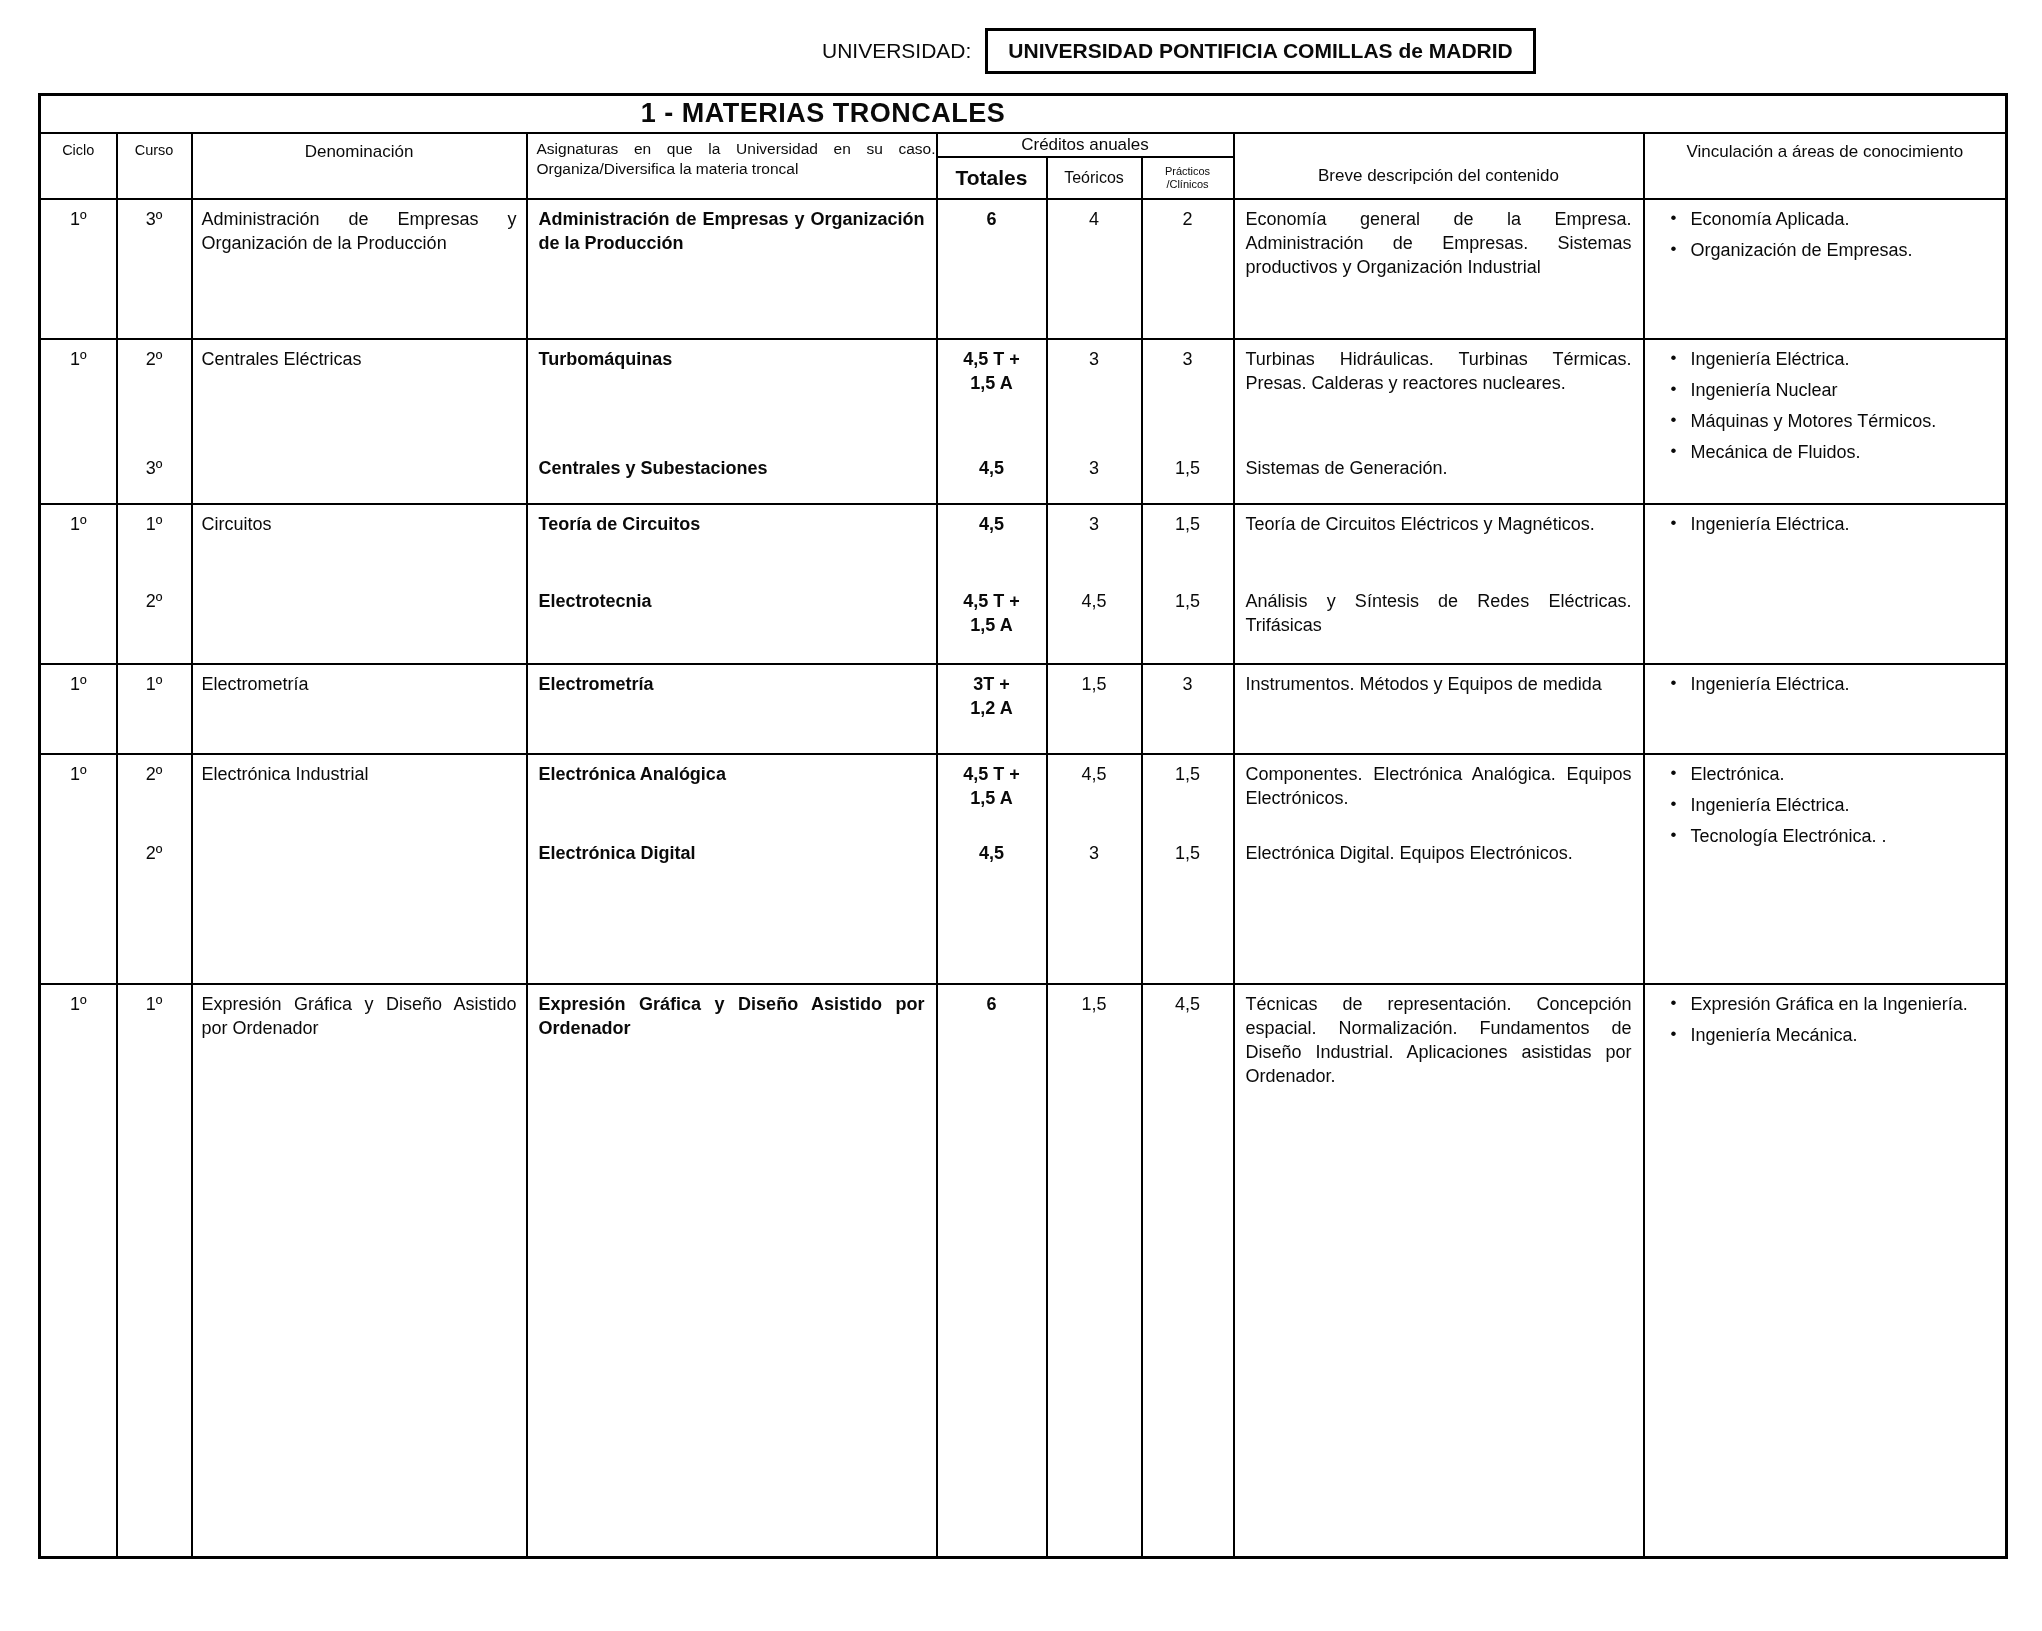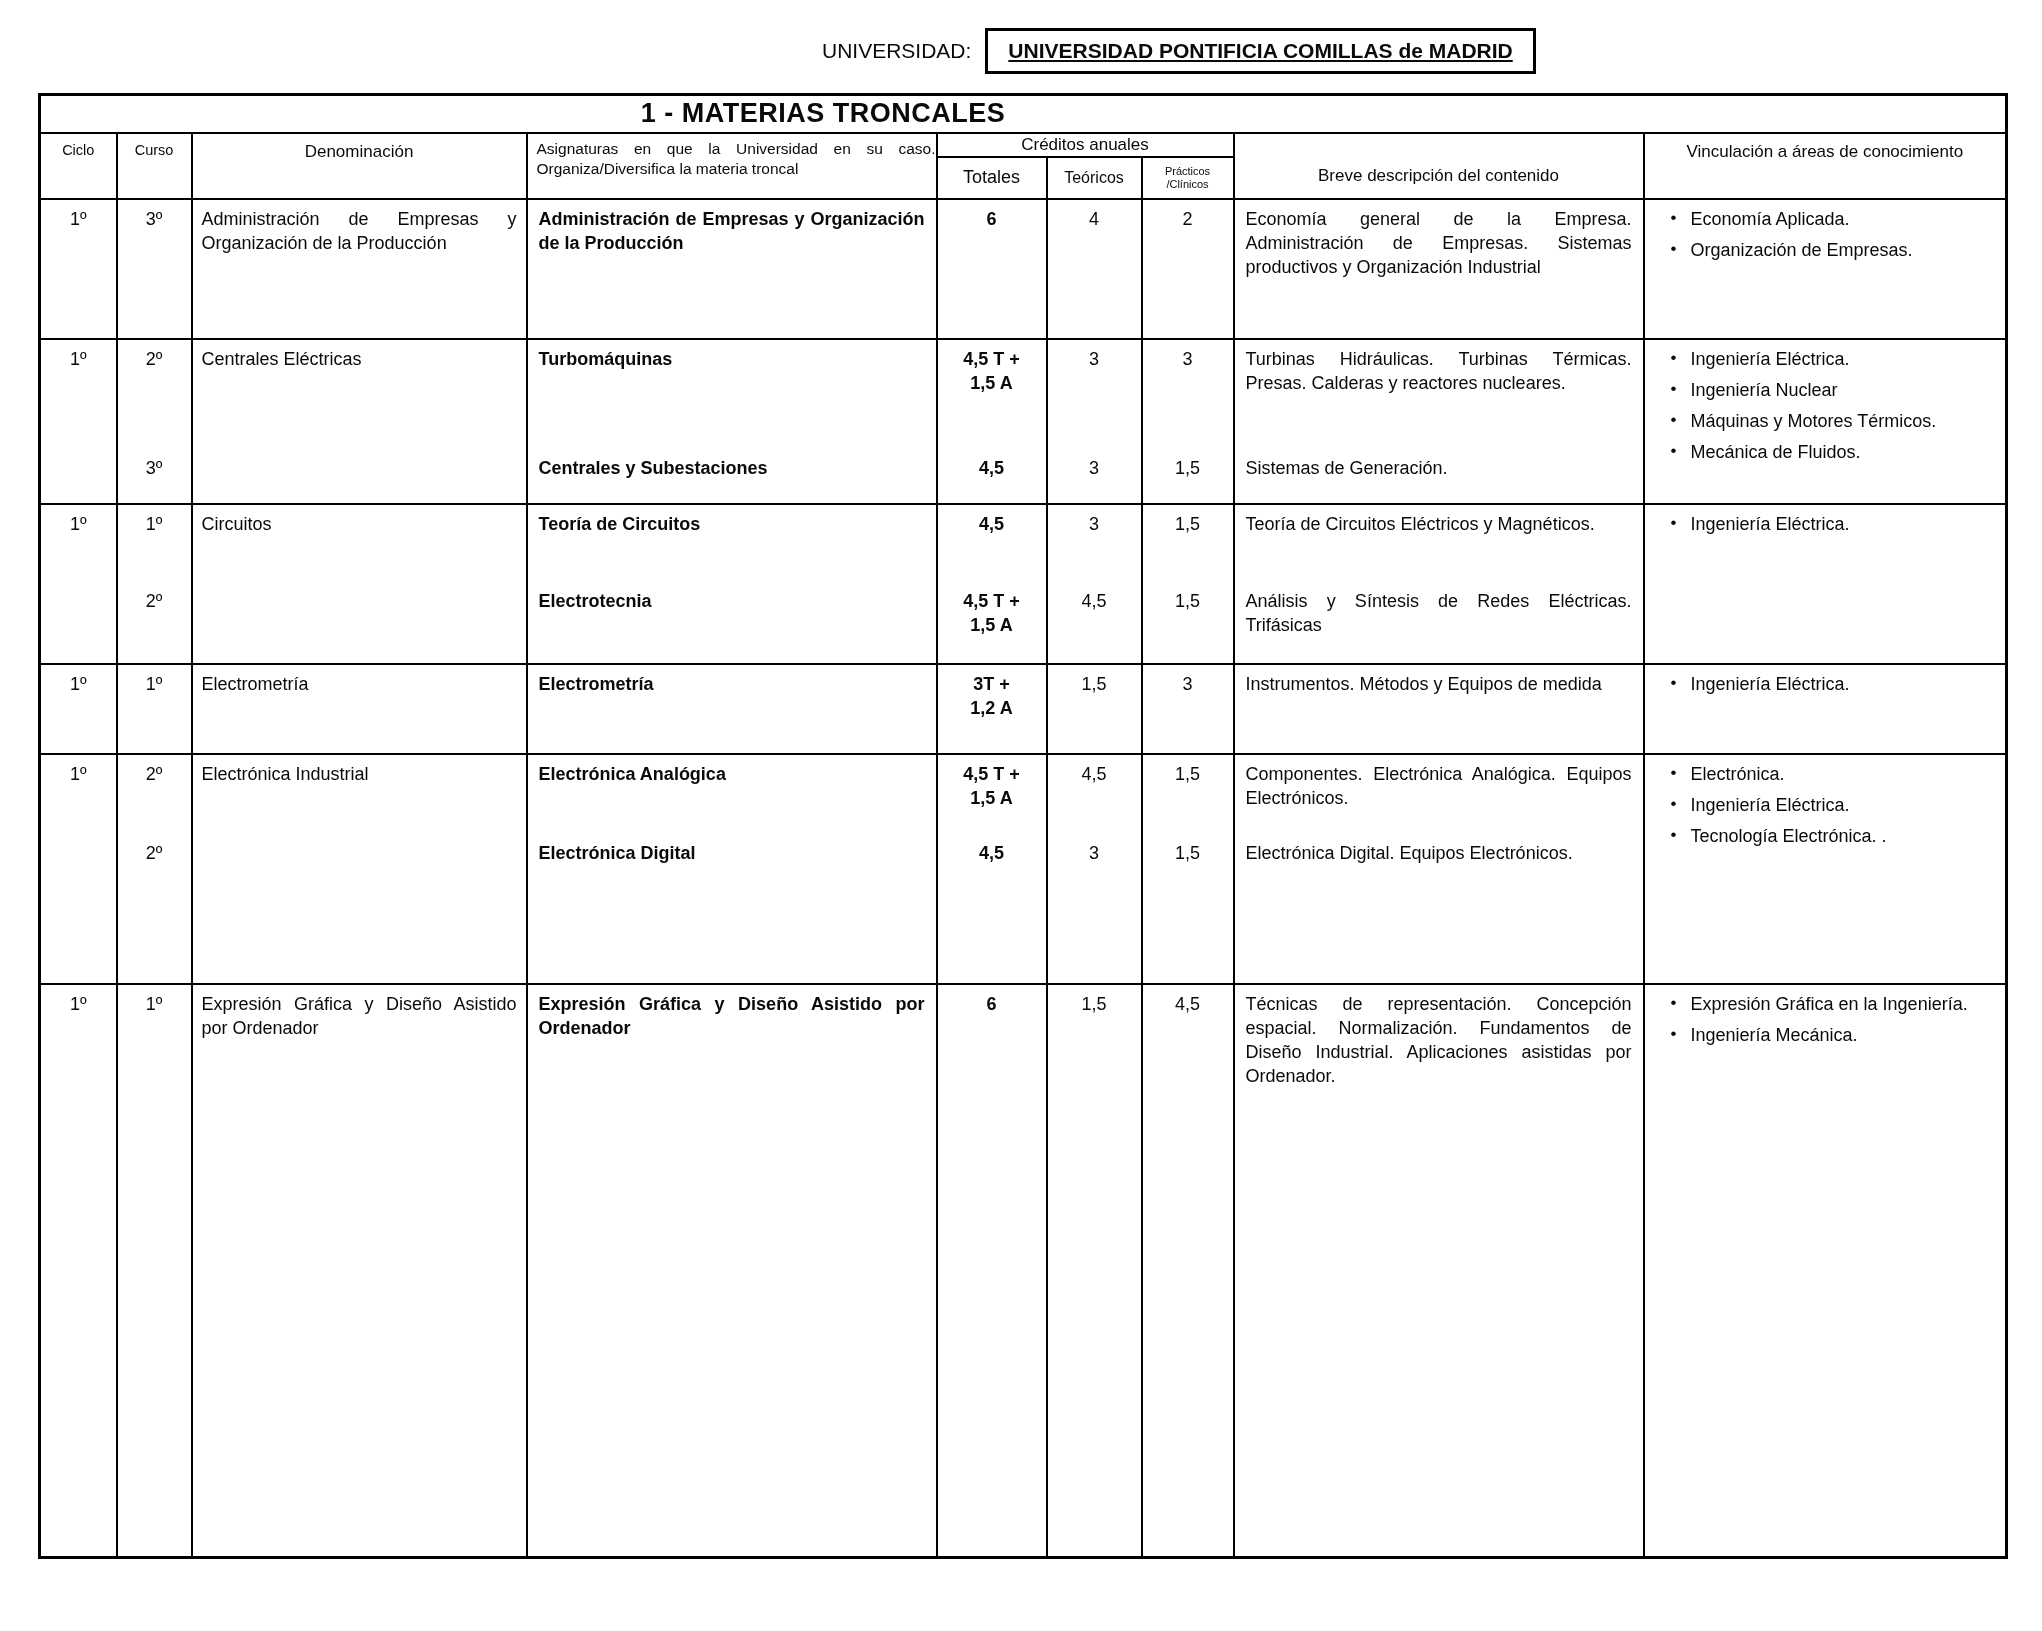--- a/index.html
+++ b/index.html
@@ -11,21 +11,21 @@
   }
   .page { padding-top: 28px; }
 
   
   .hdr-row { display: flex; align-items: center; }
   .hdr-row1 { margin: 0 0 0 822px; }
   .hdr-row2 { margin: 16px 0 0 256px; }
   .hdr-label { font-size: 21px; white-space: nowrap; margin-right: 14px; }
   .hdr-box {
     border: 3px solid #000; padding: 8px 20px;
-    font-size: 21px; font-weight: bold; white-space: nowrap; text-decoration: underline;
+    font-size: 21px; font-weight: bold; white-space: nowrap;
   }
 
   
   table.plan {
     border-collapse: collapse; table-layout: fixed;
     width: 1967px; margin: 19px 0 0 38px;
     border: 3px solid #000;
   }
   col.c-ciclo {width:77px;} col.c-curso {width:75px;} col.c-denom {width:335px;}
   col.c-asig {width:410px;} col.c-tot {width:110px;} col.c-teor {width:95px;}
@@ -38,21 +38,21 @@
   .title-cell {
     border-bottom: 2px solid #000;
     text-align: center; font-weight: bold; font-size: 27px;
     height: 38px; vertical-align: middle; padding-right: 400px;
     letter-spacing: .5px;
   }
   .hciclo, .hcurso { font-size: 14.5px; text-align: center; padding-top: 8px; }
   .hdenom { font-size: 17px; text-align: center; padding-top: 8px; }
   .hasig { font-size: 15.5px; text-align: justify; padding: 5px 0 0 9px; line-height: 1.32; }
   .hcred { font-size: 17px; text-align: center; vertical-align: middle; height: 24px; border-bottom: 2px solid #000; }
-  .htot { font-size: 18px; font-weight: normal; text-align: center; vertical-align: middle; height: 42px; }
+  .htot { font-size: 21px; font-weight: bold; text-align: center; vertical-align: middle; height: 42px; }
   .hteor { font-size: 16px; text-align: center; vertical-align: middle; }
   .hprac { font-size: 11px; text-align: center; vertical-align: middle; line-height: 1.15; }
   .hdesc { font-size: 17px; text-align: center; vertical-align: bottom; padding-bottom: 12px; }
   .hvinc { font-size: 17px; text-align: center; padding-top: 8px; }
 
   tr.mstart td { border-top: 2px solid #000; }
 
   td { font-size: 18px; line-height: 1.35; }
   .ciclo, .curso { text-align: center; padding-top: 7px; }
   .denom { text-align: justify; padding: 7px 9px 0 9px; }

